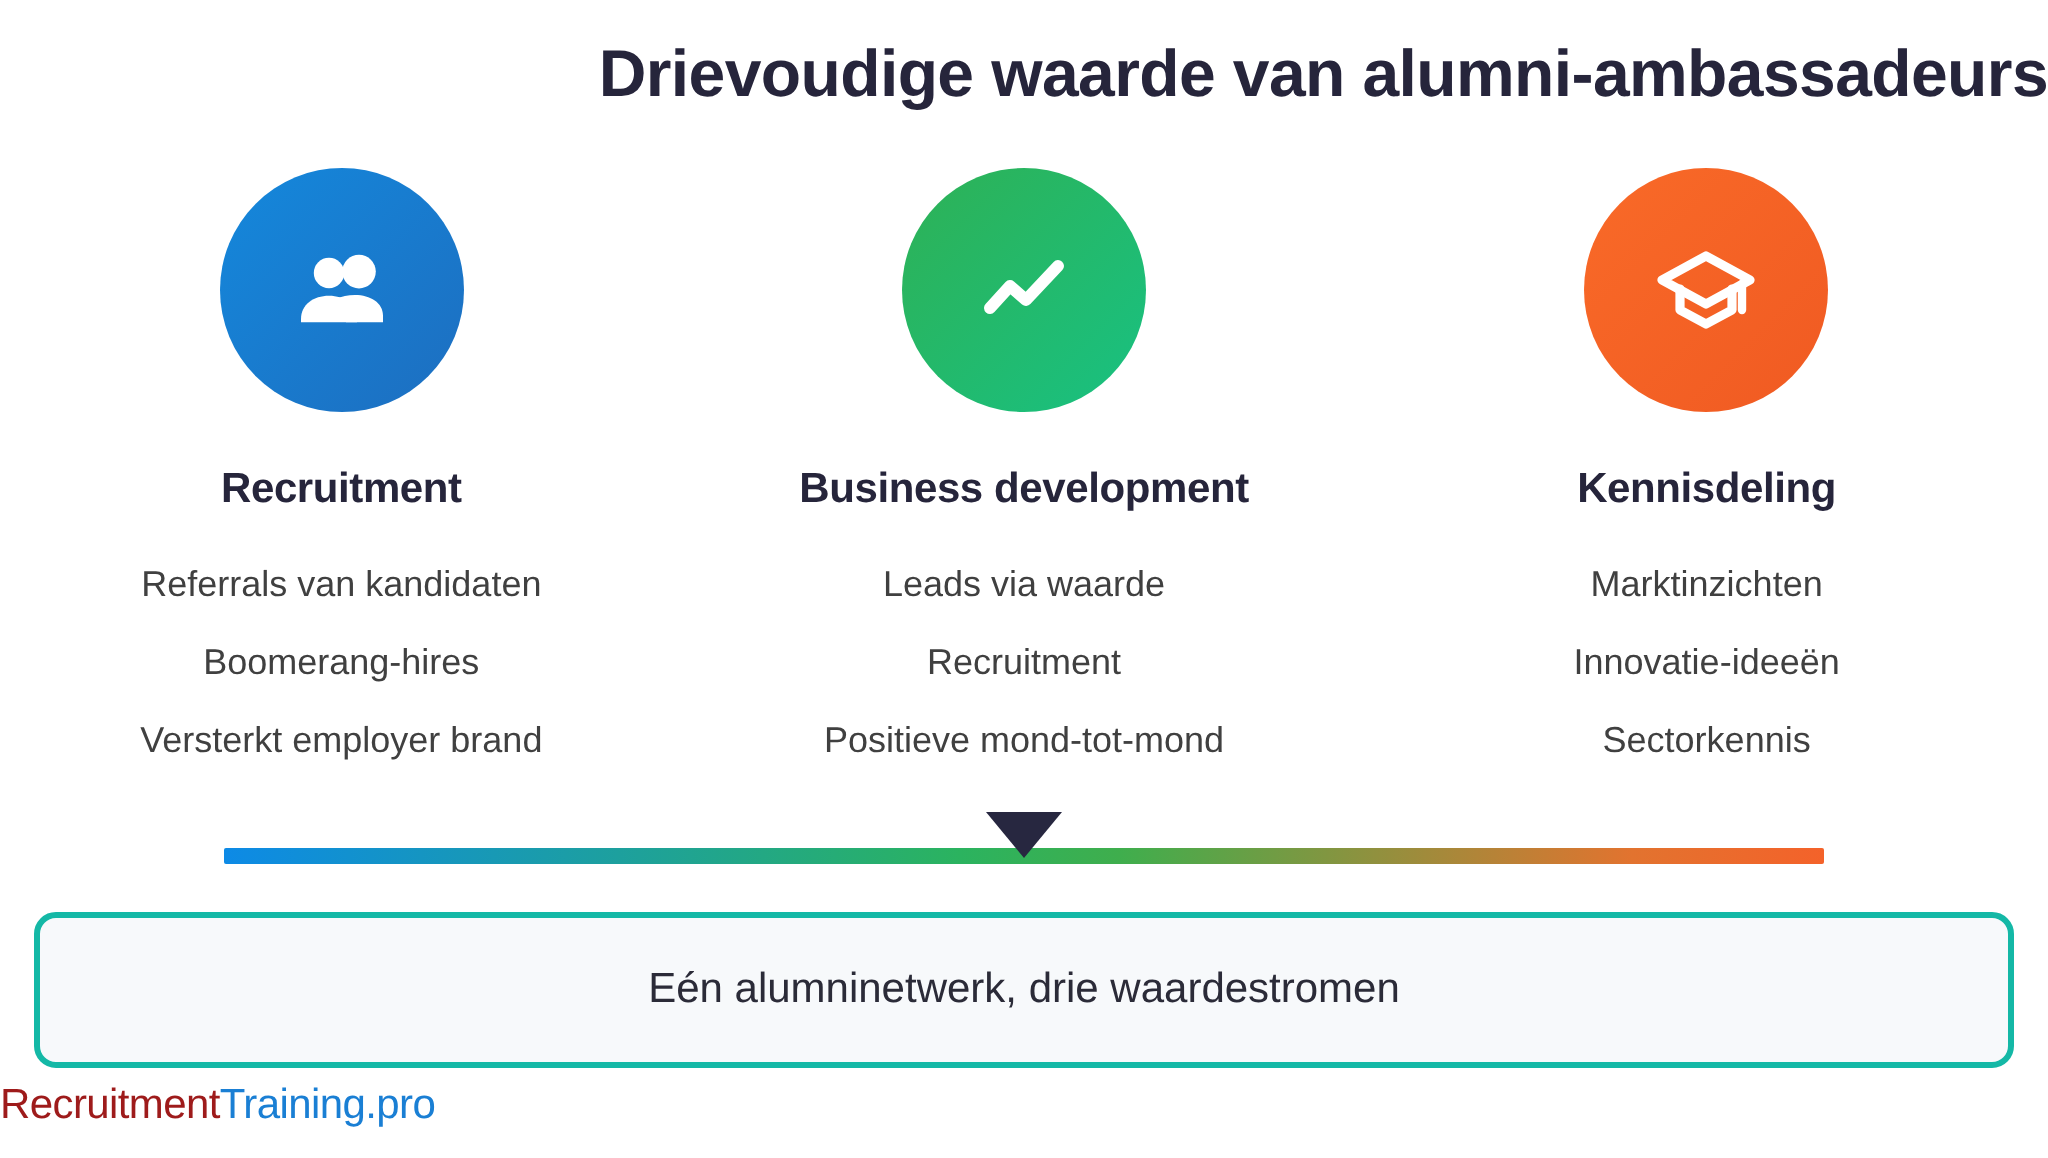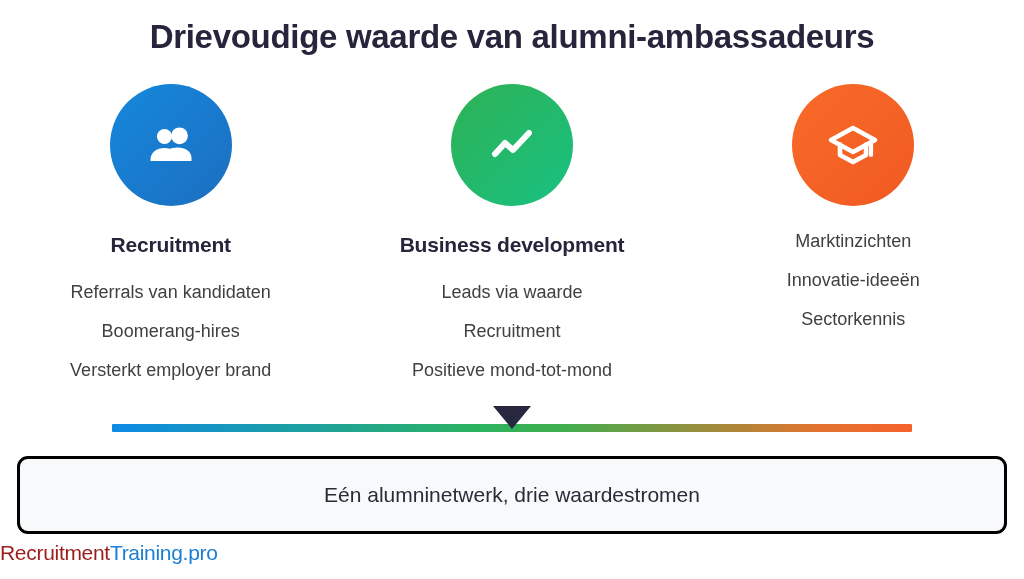--- a/index.html
+++ b/index.html
@@ -20,21 +20,21 @@
     position: relative;
     background: #ffffff;
   }
 
   
   .title {
     position: absolute;
     top: 18px;
     left: 0;
     width: 1024px;
-    text-align: center;
+    text-align: right;
     font-size: 33px;
     font-weight: bold;
     color: #26253b;
     letter-spacing: -0.3px;
   }
 
   
   .columns {
     position: absolute;
     top: 84px;
@@ -113,21 +113,21 @@
   }
 
   
   .callout {
     position: absolute;
     left: 17px;
     top: 456px;
     width: 990px;
     height: 78px;
     box-sizing: border-box;
-    border: 3px solid #000000;
+    border: 3px solid #14b8a6;
     border-radius: 11px;
     background: #f7f9fb;
     display: flex;
     align-items: center;
     justify-content: center;
   }
   .callout-text {
     font-size: 21px;
     color: #2b2b38;
   }
@@ -193,20 +193,21 @@
     <div class="col">
       <div class="circle orange">
         <span>
           <svg width="58" height="58" viewBox="0 0 58 58" aria-hidden="true">
             <polygon points="29,12 51,24 29,36 7,24" fill="none" stroke="#ffffff" stroke-width="4.6" stroke-linejoin="round"></polygon>
             <path d="M16 28.5 V39 L29 46 L42 39 V28.5" fill="none" stroke="#ffffff" stroke-width="4.6" stroke-linejoin="round" stroke-linecap="round"></path>
             <line x1="47" y1="26" x2="47" y2="39" stroke="#ffffff" stroke-width="4.2" stroke-linecap="round"></line>
           </svg>
         </span>
       </div>
+      <div class="col-title">Kennisdeling</div>
       <div class="col-list">
         <div class="col-item">Marktinzichten</div>
         <div class="col-item">Innovatie-ideeën</div>
         <div class="col-item">Sectorkennis</div>
       </div>
     </div>
 
   </div>
 
   <div class="bar-wrap">

